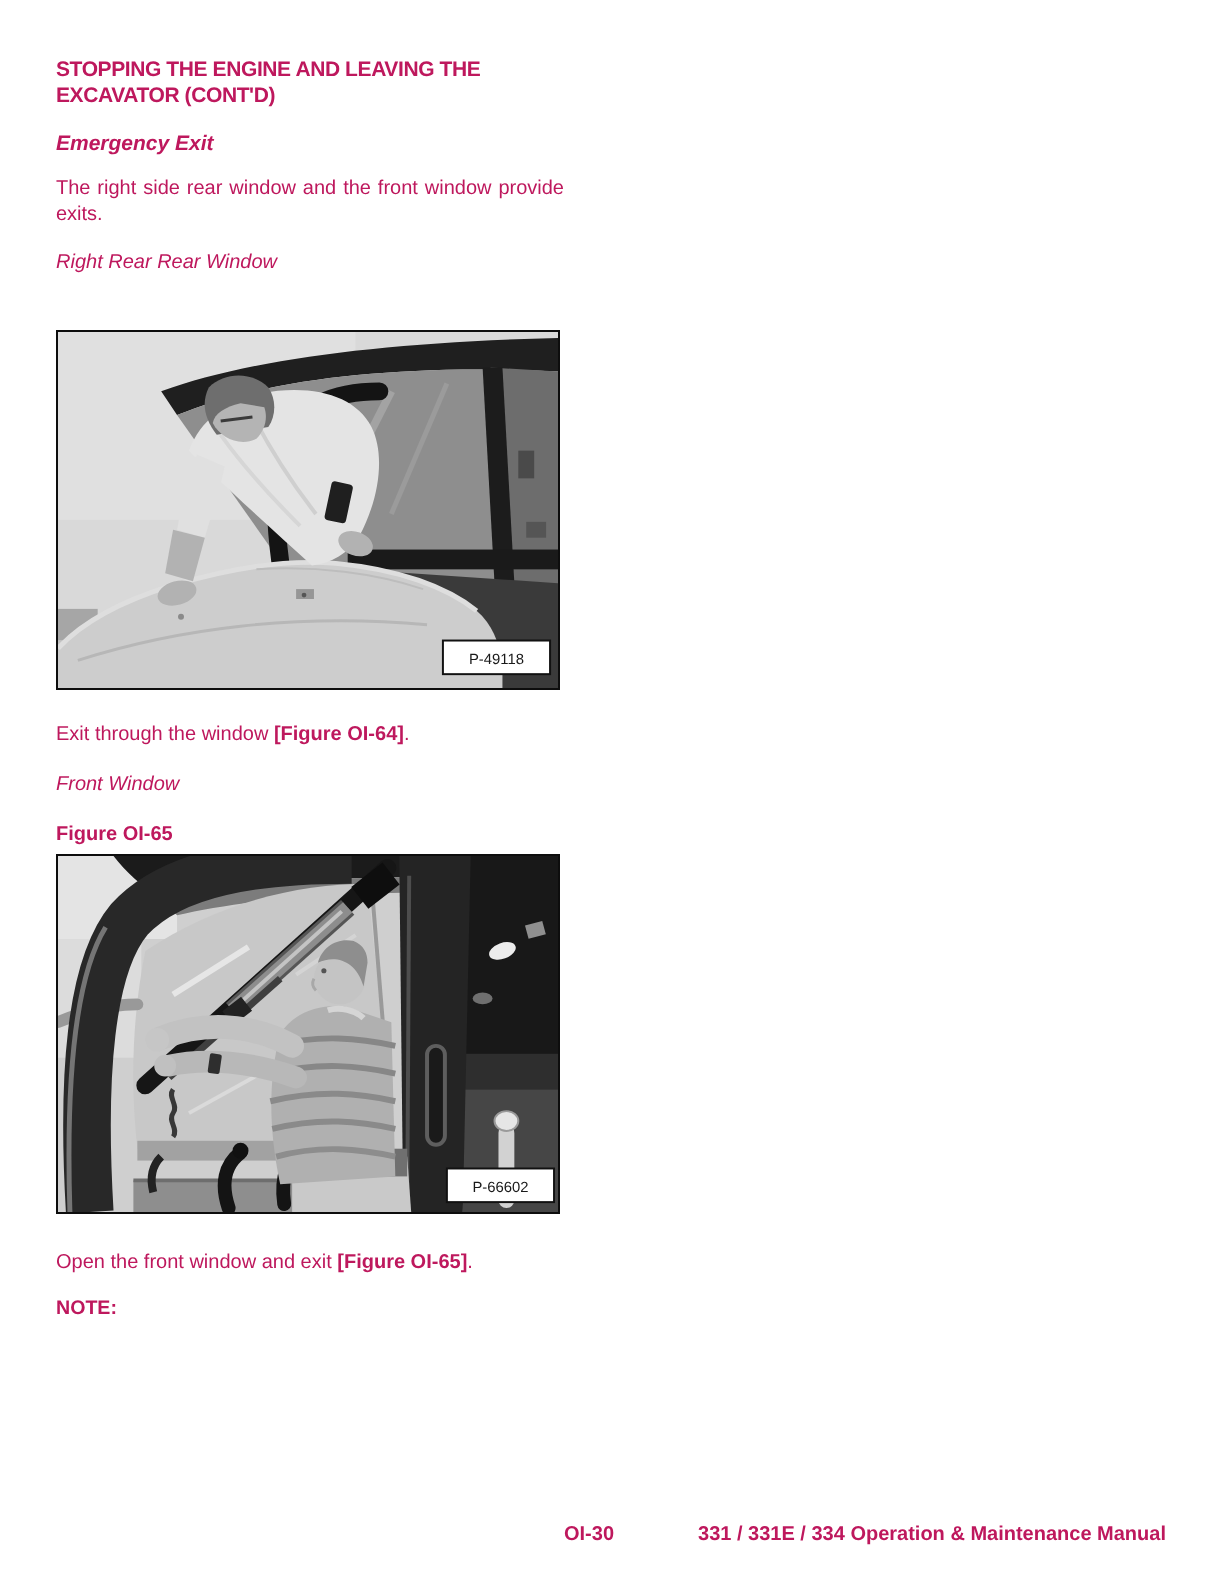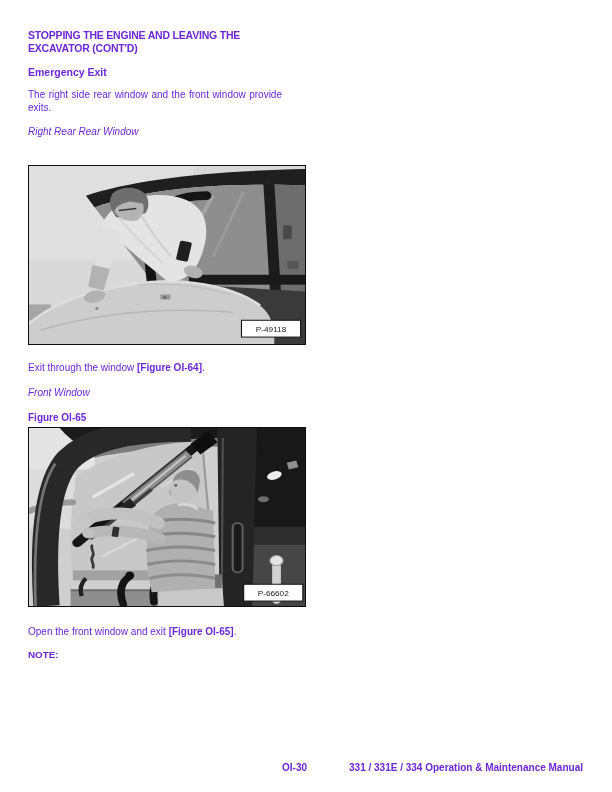--- a/index.html
+++ b/index.html
@@ -1,47 +1,47 @@
 <!DOCTYPE html>
 <html><head>
 <meta charset="utf-8">
 <style>
   * { margin:0; padding:0; box-sizing:border-box; }
   html,body { background:#888; }
   #page {
     position:relative; width:612px; height:792px; background:#ffffff;
-    font-family:"Liberation Sans", sans-serif; color:#6d28d9; overflow:hidden;
+    font-family:"Liberation Sans", sans-serif; color:#be185d; overflow:hidden;
     margin:0 auto;
   }
   .abs { position:absolute; }
   .col { left:28px; width:254px; }
   .h-section { font-size:10.5px; font-weight:bold; line-height:12.5px; letter-spacing:-0.2px; }
   .h-sub { font-size:10.5px; font-weight:bold; line-height:12px; }
   .body-text { font-size:10px; line-height:13px; text-align:justify; }
   .italic-cap { font-size:10px; font-style:italic; line-height:12px; }
   .fig-label { font-size:10px; font-weight:bold; line-height:12px; }
   .sentence { font-size:10px; line-height:13px; }
   .sentence b { font-weight:bold; }
-  .photo { left:28px; width:278px; height:180px; border:1.5px solid #0d0d0d; background:#d9d9d9; }
+  .photo { left:28px; width:252px; height:180px; border:1.5px solid #0d0d0d; background:#d9d9d9; }
   .photo svg { display:block; width:100%; height:100%; }
   .note-row { display:flex; font-size:9.8px; font-weight:bold; line-height:13.8px; }
   .note-label { width:37px; flex:0 0 37px; }
   .note-body { width:219px; text-align:justify; letter-spacing:-0.1px; }
   .footer-page { font-size:10px; font-weight:bold; }
   .footer-title { font-size:10px; font-weight:bold; }
   svg text { font-family:"Liberation Sans", sans-serif; }
 </style>
 </head>
 <body>
 
 <div id="page">
 
   <div class="abs col h-section" style="top:29px;">STOPPING THE ENGINE AND LEAVING THE EXCAVATOR (CONT'D)</div>
 
-  <div class="abs col h-sub" style="top:66px;">Emergency Exit</div>
+  <div class="abs col h-sub" style="top:66px;font-style:italic;">Emergency Exit</div>
 
   <div class="abs col body-text" style="top:88px;">The right side rear window and the front window provide exits.</div>
 
   <div class="abs col italic-cap" style="top:126px;">Right Rear Rear Window</div>
 
 
   <div class="abs photo" style="top:165px;">
     <svg viewBox="0 0 252 180" preserveAspectRatio="none">
 
       <rect x="0" y="0" width="252" height="180" fill="#d9d9d9"></rect>

